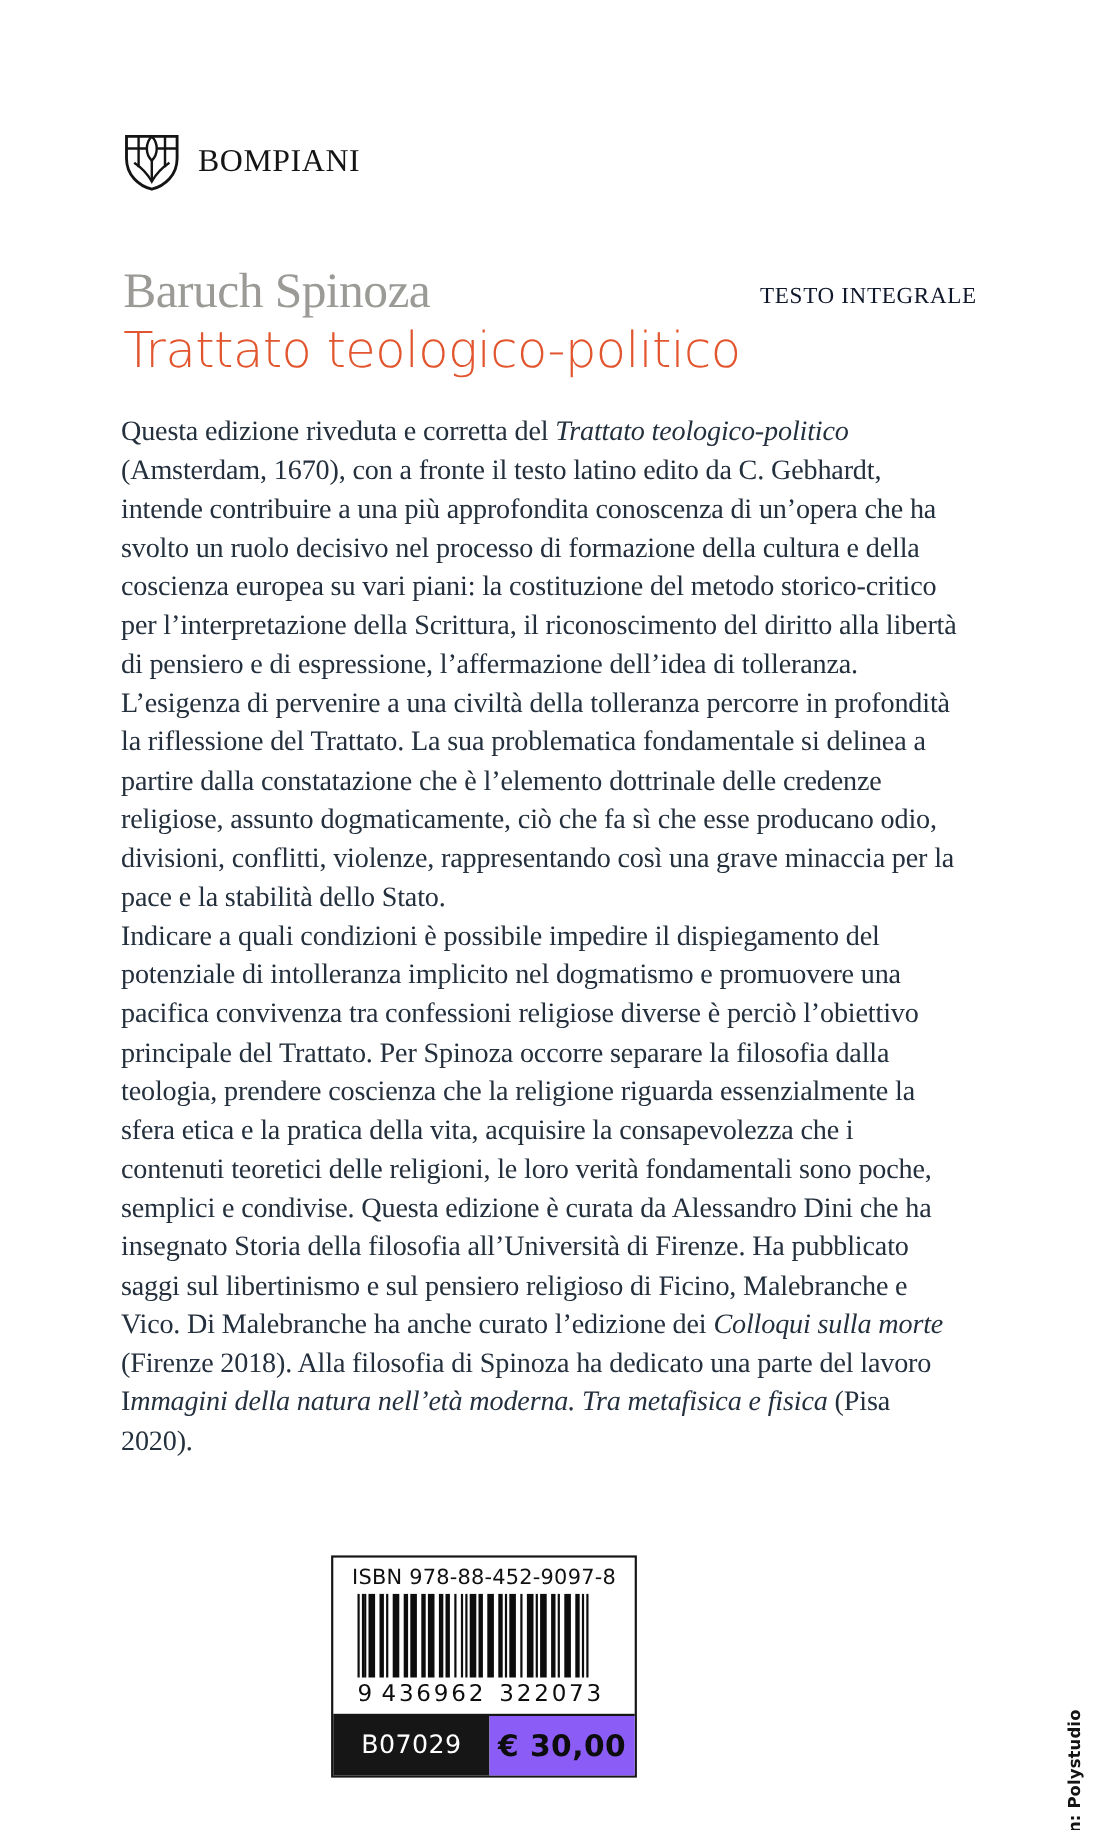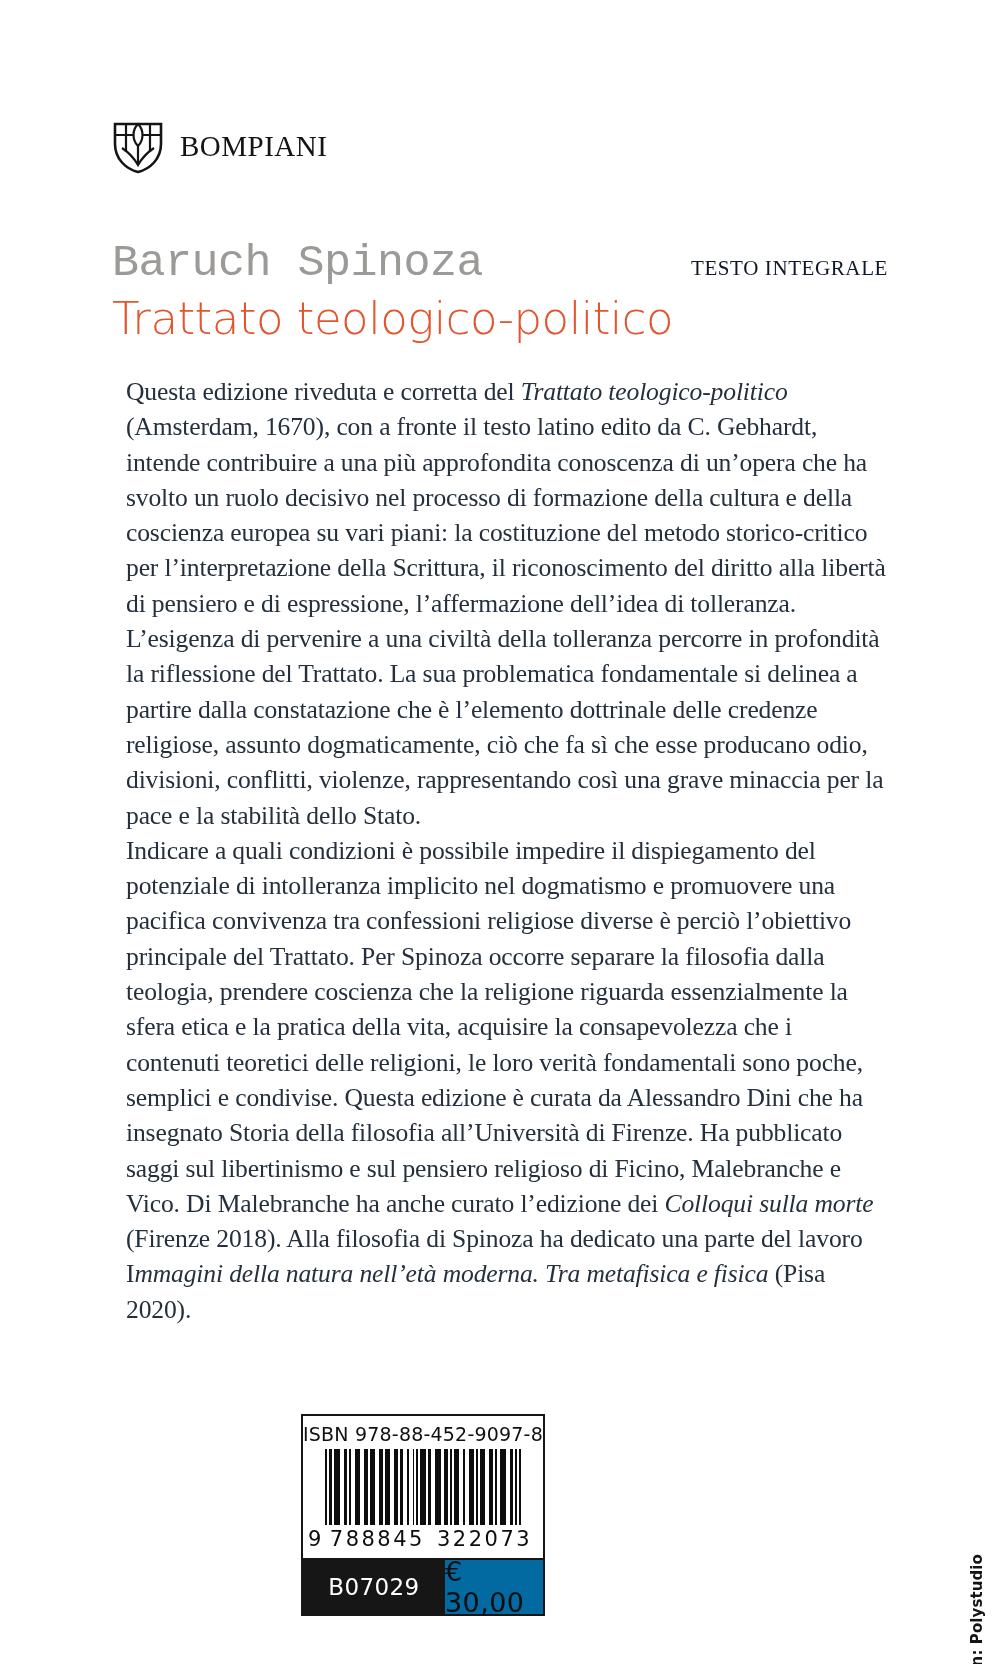--- a/index.html
+++ b/index.html
@@ -45,21 +45,21 @@
   #publisher-logo .wordmark span.l2 { margin-top: 3px; }
 
   
   #title-block {
     position: absolute;
     left: 112px;
     top: 240px;
     width: 776px;
   }
   #author-name {
-    font-family: Liberation Mono, monospace;
+    font-family: Liberation Serif, serif;
     font-weight: 300;
     font-size: 45px;
     line-height: 1.08;
     color: #9c9a97;
     letter-spacing: -0.5px;
   }
   #book-title {
     font-family: "DejaVu Sans", sans-serif;
     font-weight: 300;
     font-size: 45px;
@@ -84,30 +84,29 @@
     position: absolute;
     left: 110px;
     top: 374px;
     width: 760px;
     font-family: "Liberation Serif", "DejaVu Serif", serif;
     font-size: 25.6px;
     line-height: 35.3px;
     color: #24303d;
     text-align: left;
     letter-spacing: -0.15px;
-    margin-left: 16px;
   }
   #blurb i { font-style: italic; }
 
   
   #barcode-block {
     position: absolute;
     left: 301px;
     top: 1414px;
-    width: 244px;
+    width: 278px;
     border: 2px solid #161616;
     background: #ffffff;
   }
   #isbn-line {
     text-align: center;
     font-family: "DejaVu Sans", sans-serif;
     font-size: 19px;
     font-weight: 400;
     letter-spacing: 0.2px;
     color: #101010;
@@ -149,24 +148,24 @@
     font-family: "DejaVu Sans", sans-serif;
     font-weight: normal;
     font-size: 23px;
     letter-spacing: 0.4px;
   }
   #price-value {
     flex: 1 1 auto;
     display: flex;
     align-items: center;
     justify-content: center;
-    background: #0369a1;
+    background: #8b5cf6;
     color: #0d0d0d;
     font-family: "DejaVu Sans", sans-serif;
-    font-weight: normal;
+    font-weight: bold;
     font-size: 27px;
     letter-spacing: 0.4px;
   }
 
   
   #cover-credit {
     position: absolute;
     right: 14px;
     bottom: 110px;
     transform: rotate(-90deg);
@@ -276,21 +275,21 @@
       <div class="bar" style="width:6px"></div>
       <div class="sp" style="width:4px"></div>
       <div class="bar" style="width:4px"></div>
       <div class="sp" style="width:2px"></div>
       <div class="bar" style="width:2px"></div>
       <div class="sp" style="width:2px"></div>
       <div class="bar" style="width:2px"></div>
     </div>
   <div id="barcode-digits">
     <span>9</span>
-    <span class="grp">788845</span>
+    <span class="grp">436962</span>
     <span class="grp">322073</span>
   </div>
   <div id="price-row">
     <div id="product-code">B07029</div>
     <div id="price-value">€ 30,00</div>
   </div>
 </div>
 
 <div id="cover-credit">Cover design: Polystudio</div>
 

